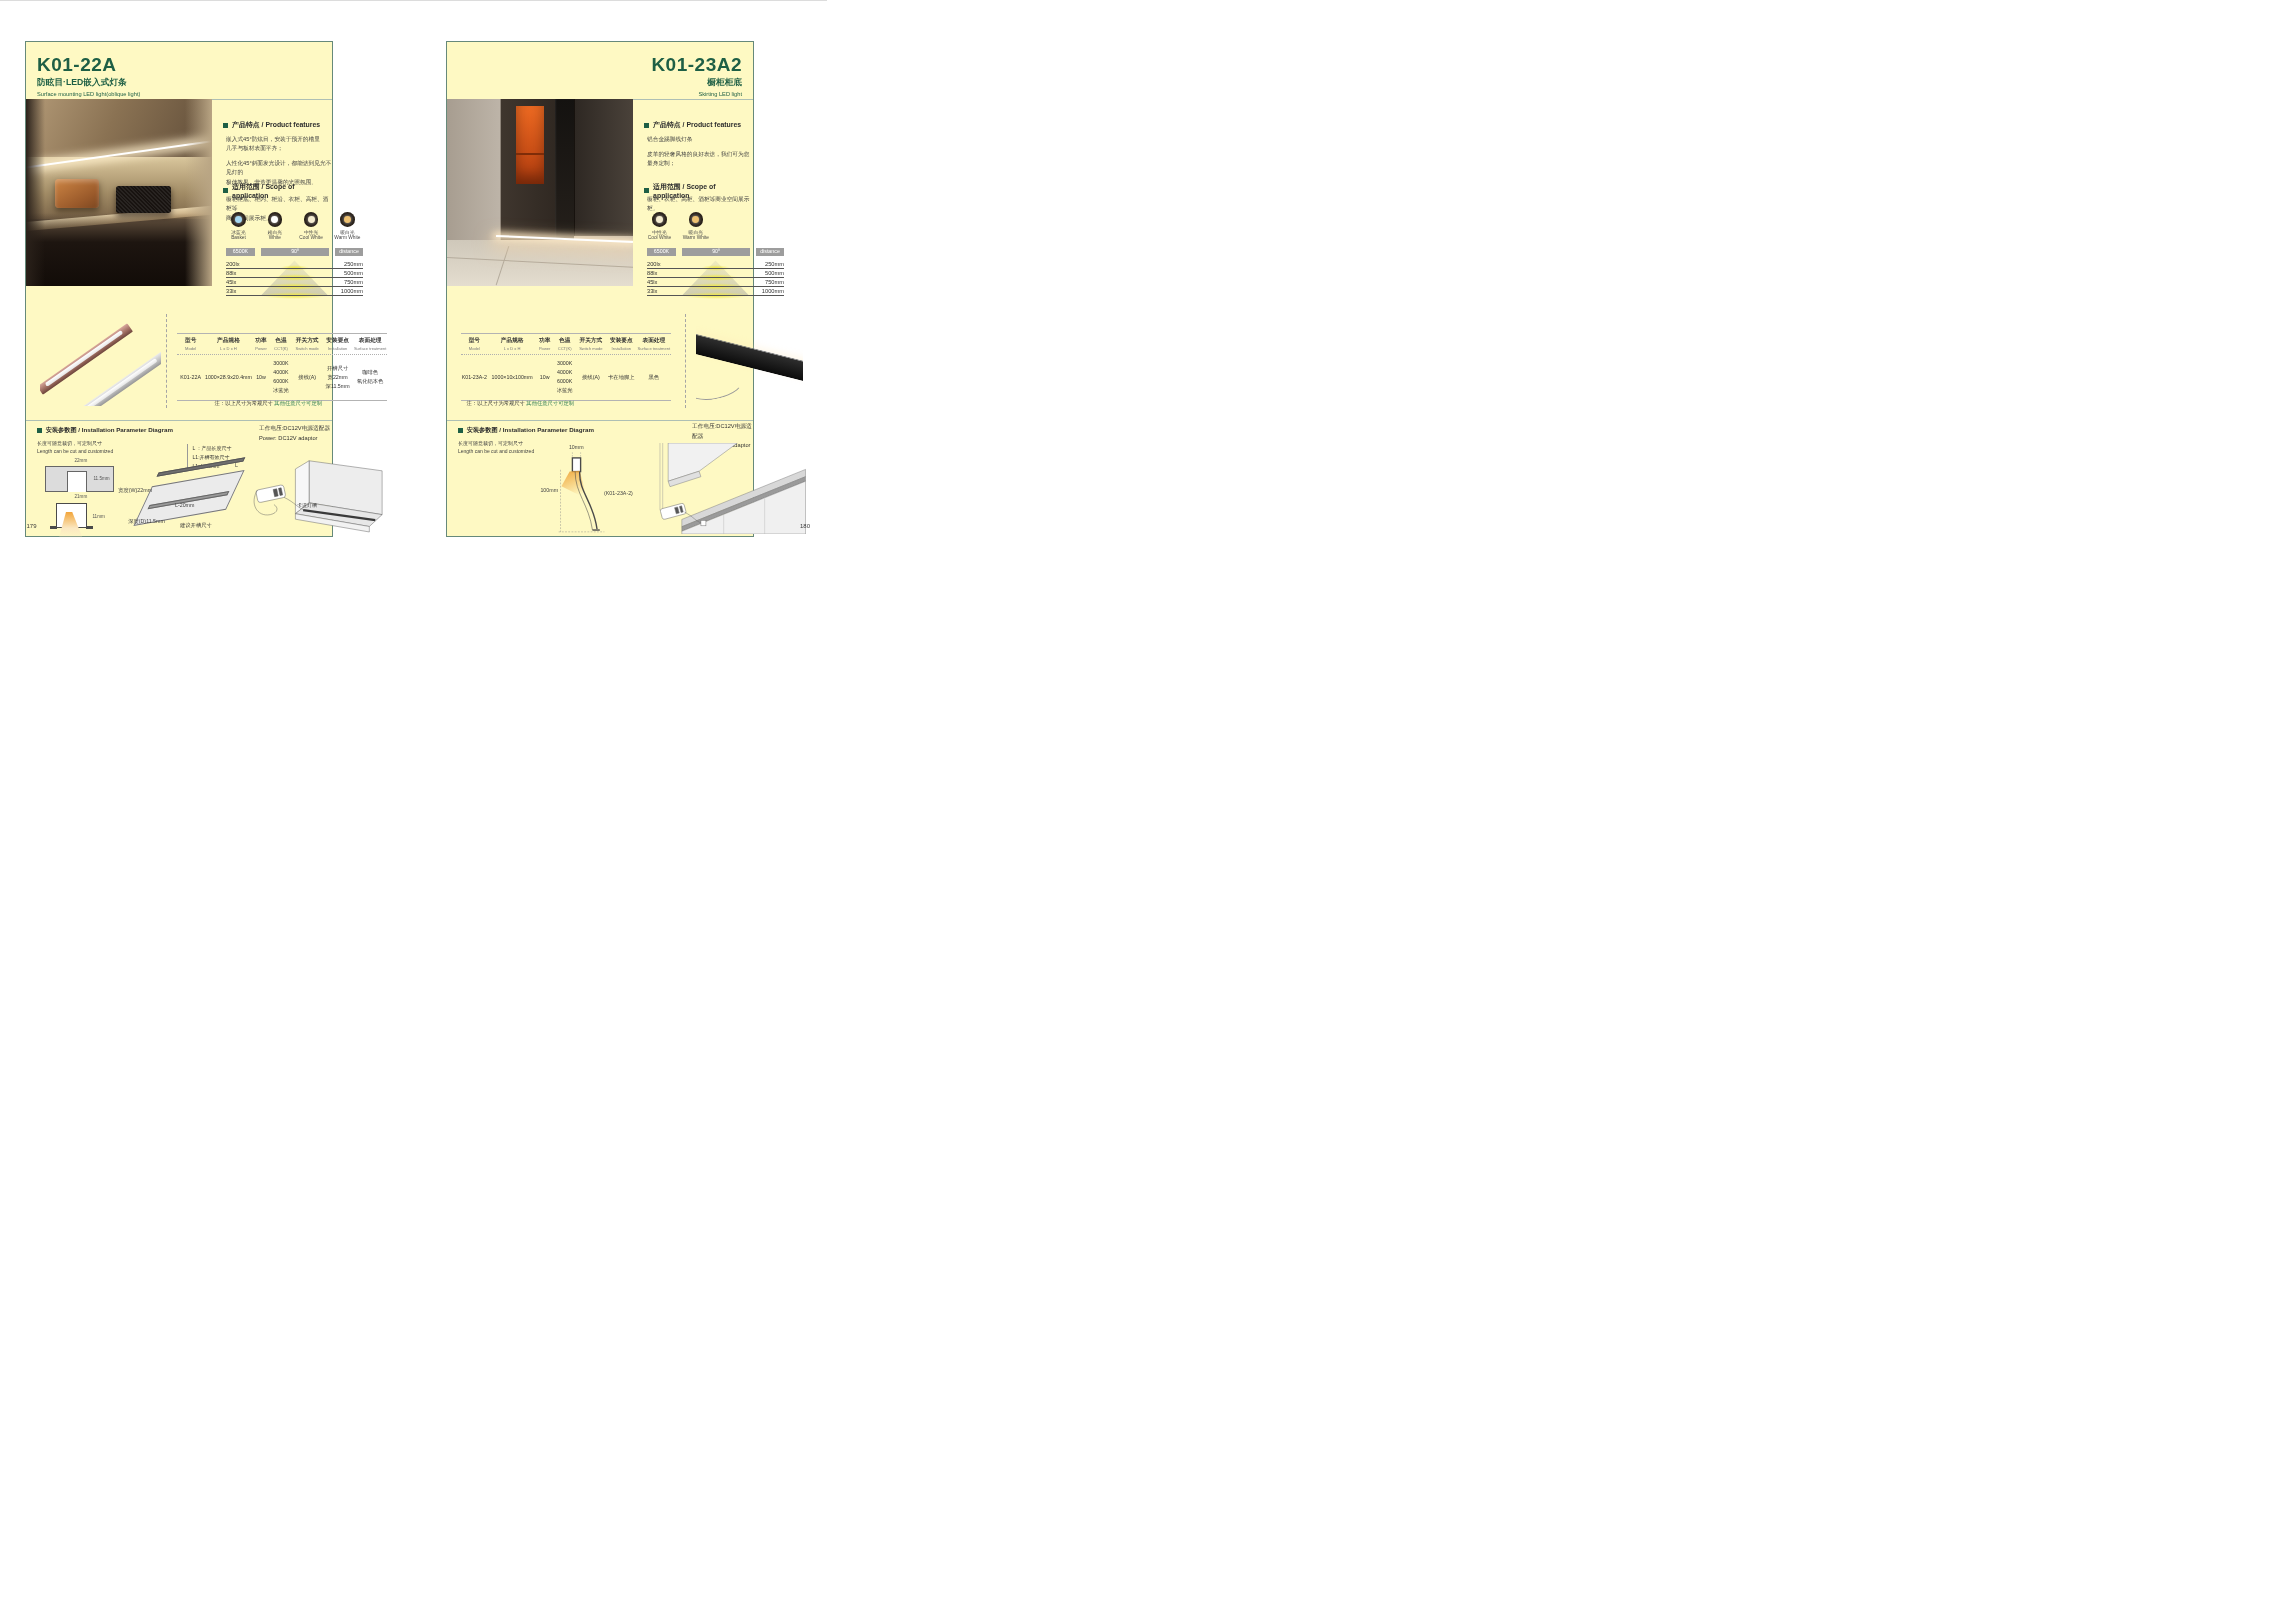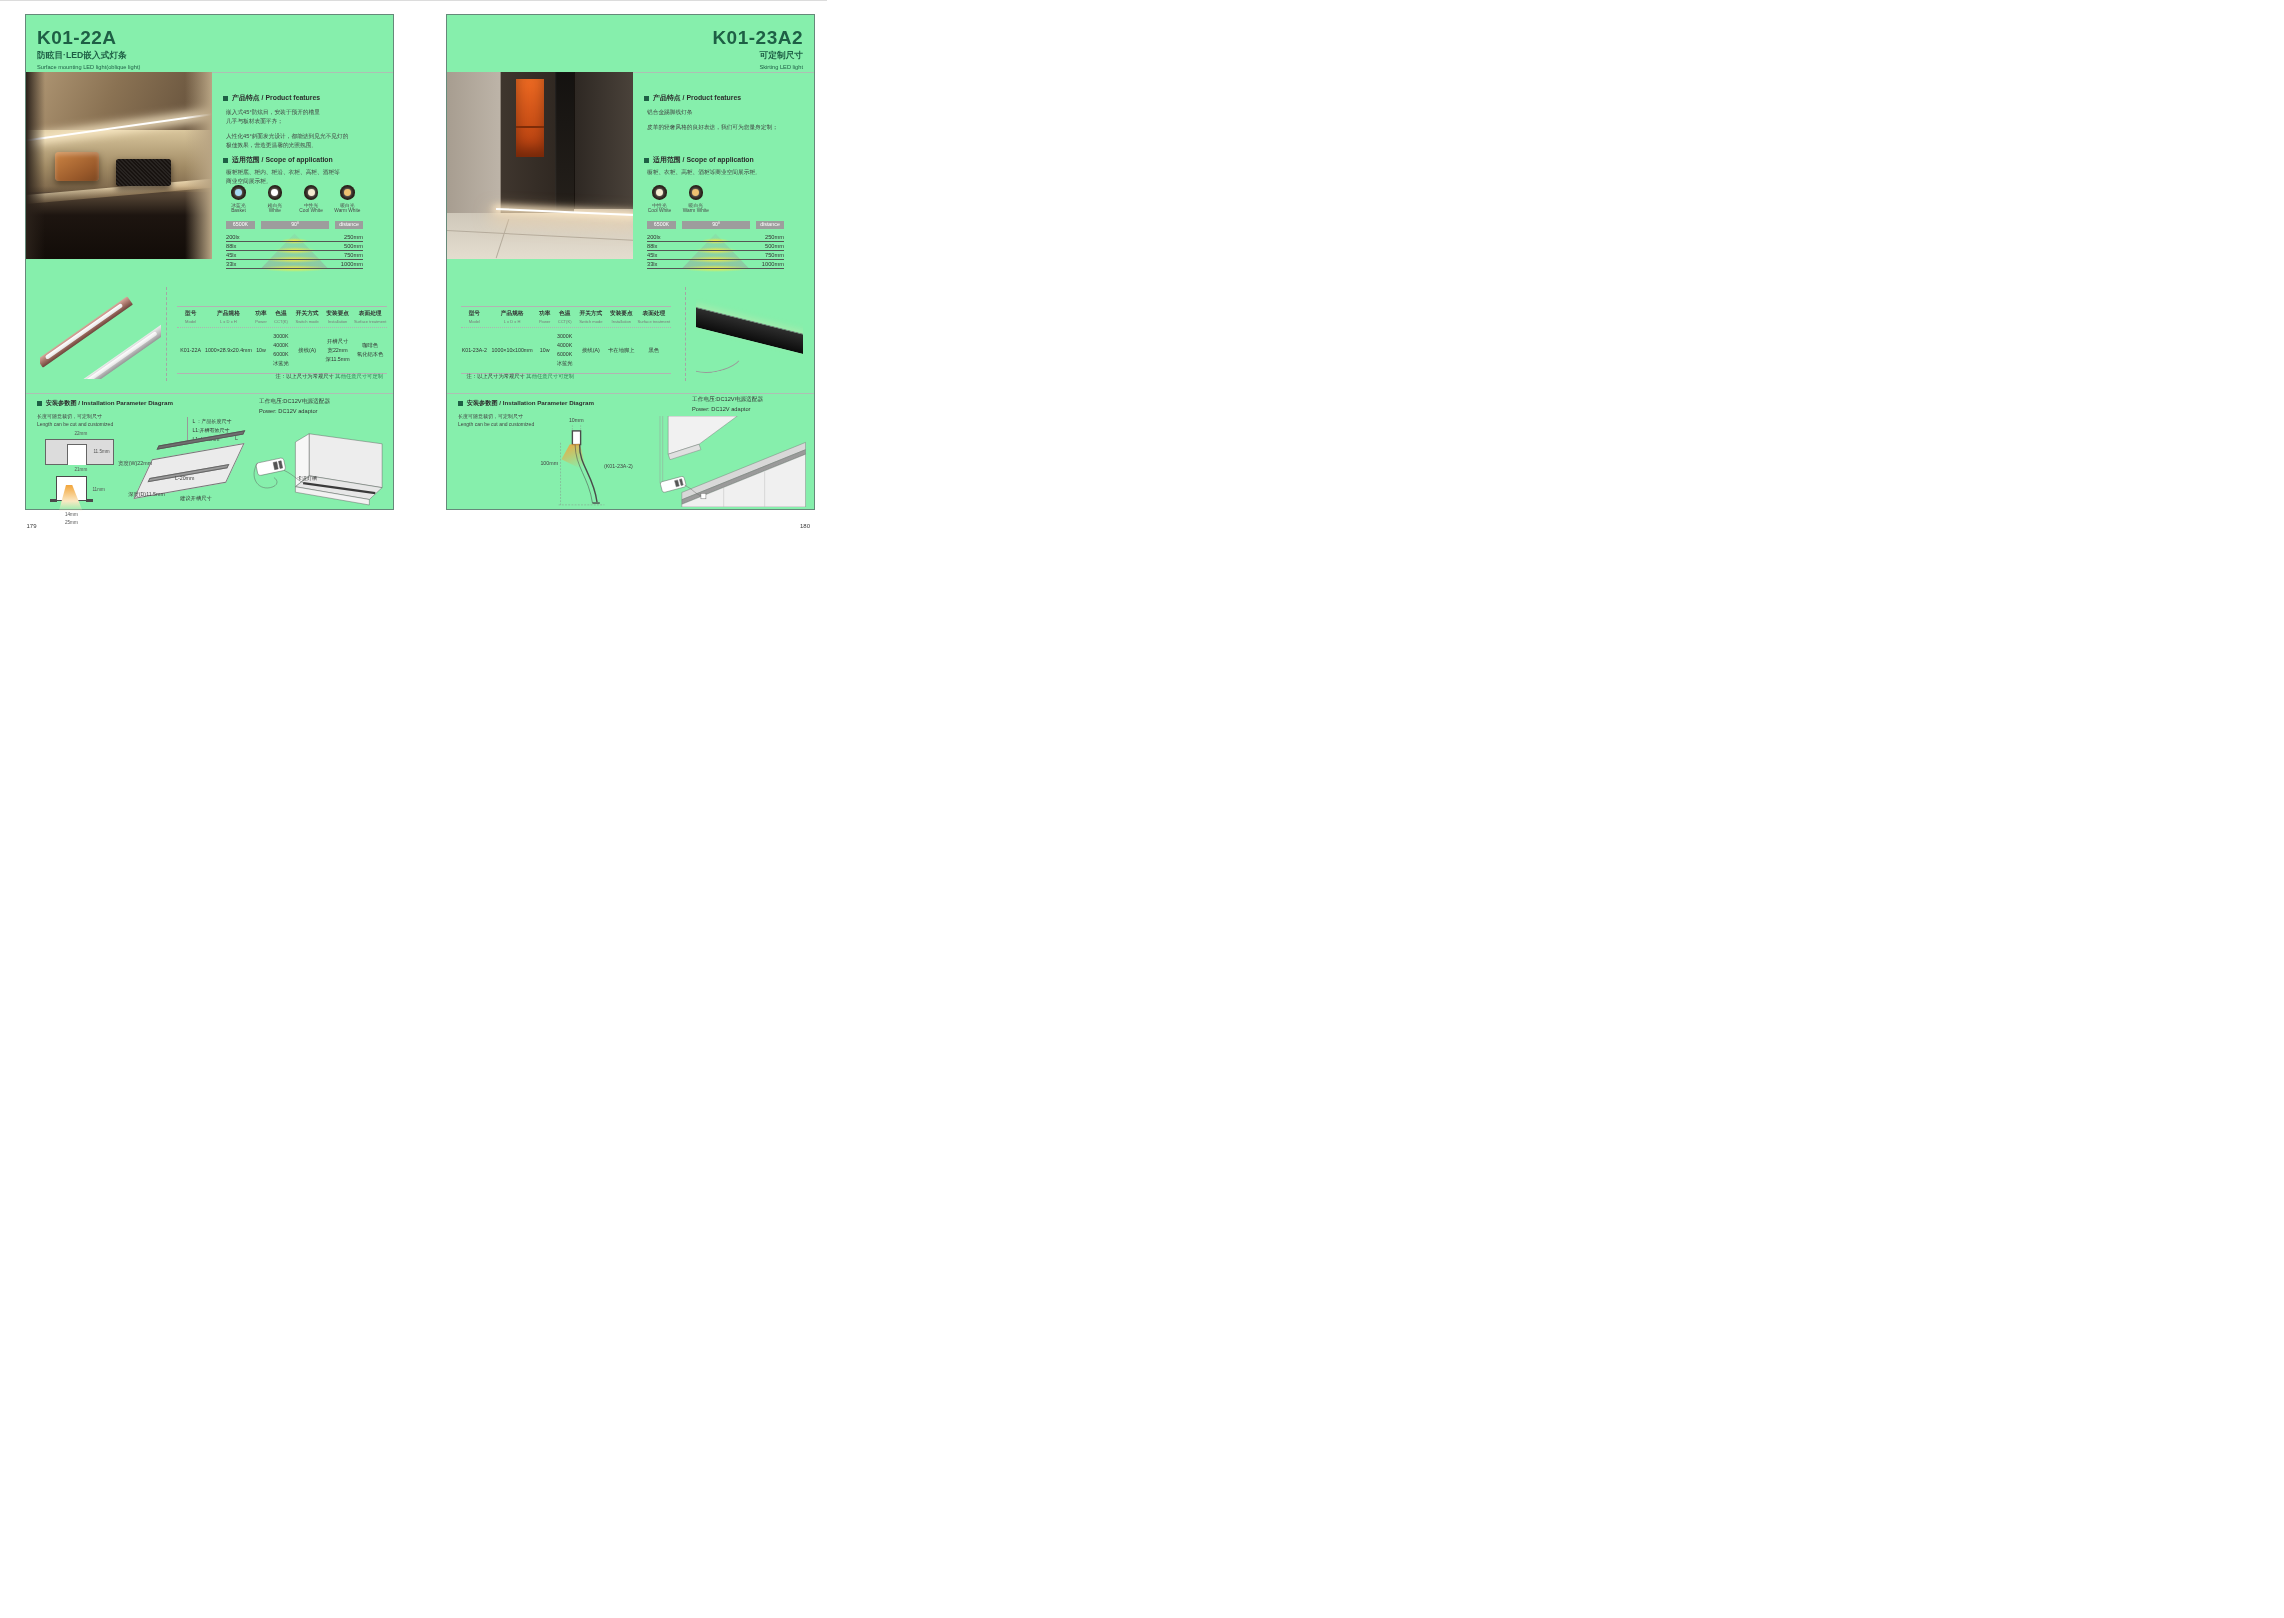--- a/index.html
+++ b/index.html
@@ -6,21 +6,21 @@
     --accent:#1e5f45;
     --rule:#aebfb4;
     --pgborder:#66897a;
     --txt:#3f3f3f;
     --gline:#b3b3b3;
   }
   *{margin:0;padding:0;box-sizing:border-box;}
   body{background:#fff;font-family:"Liberation Sans",sans-serif;}
   .canvas{position:relative;width:827px;height:539px;background:#fff;overflow:hidden;}
   .spread-edge{position:absolute;left:0;right:0;height:0.5px;background:#dcdcdc;}
-  .page{position:absolute;top:14px;width:369px;height:496px;border:0.5px solid var(--pgborder);background:#86efac;}
+  .page{position:absolute;top:41px;width:308px;height:496px;border:0.5px solid var(--pgborder);background:#fef9c3;}
   .page.pleft{left:25px;}
   .page.pright{left:446px;}
   .pagenum{position:absolute;top:523px;font-size:6px;color:#3a3a3a;}
   .pagenum.l{left:26.5px;}
   .pagenum.r{left:800px;}
 
   .hdr{position:absolute;top:12.8px;}
   .hdr.left{left:11px;}
   .hdr.right{right:11px;text-align:right;}
   .hdr-title{font-size:19px;font-weight:700;color:var(--accent);line-height:1.02;letter-spacing:0.5px;}
@@ -367,21 +367,21 @@
           <path d="M12,92 C-6,120 10,152 40,146 C58,142 58,130 48,124" fill="none"></path>
         </g>
       </svg>
       <div class="dim" style="left:45px;top:54px;font-size:5px;color:#444;">卡进灯槽</div>
     </div>
   </div>
 
   <div class="page pright">
     <div class="hdr right">
       <div class="hdr-title">K01-23A2</div>
-      <div class="hdr-cn">可定制尺寸</div>
+      <div class="hdr-cn">橱柜柜底</div>
       <div class="hdr-en">Skirting LED light</div>
     </div>
     <div class="rule" style="top:57px;"></div>
 
     <div class="photo photo-r">
       <div class="pr-wallL"></div>
       <div class="pr-cab"></div>
       <div class="pr-niche"></div>
       <div class="pr-nicheshelf"></div>
       <div class="pr-door"></div>

